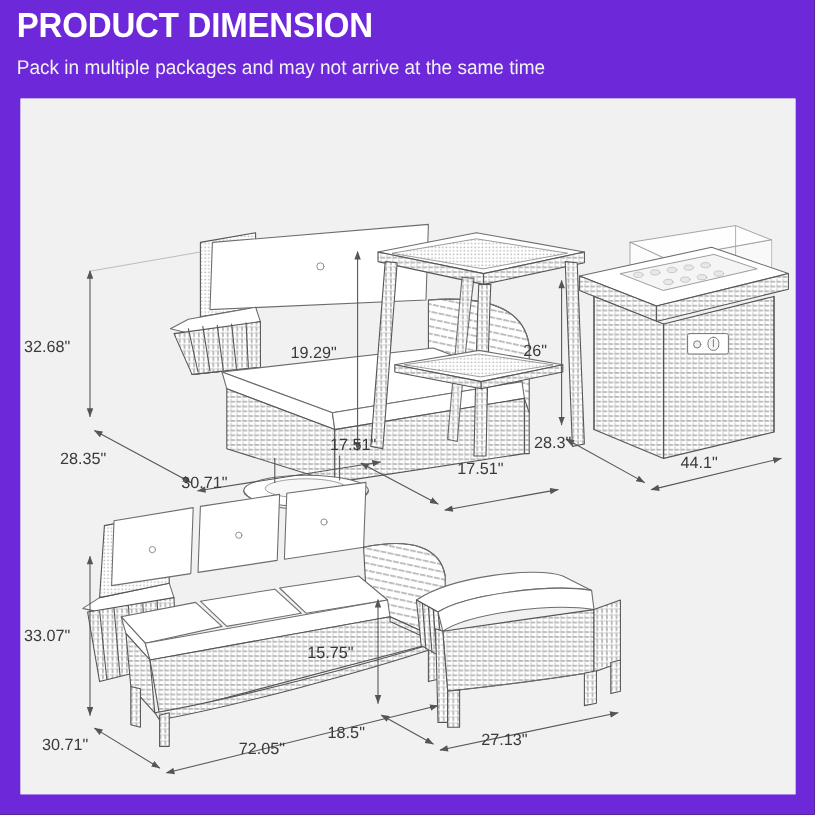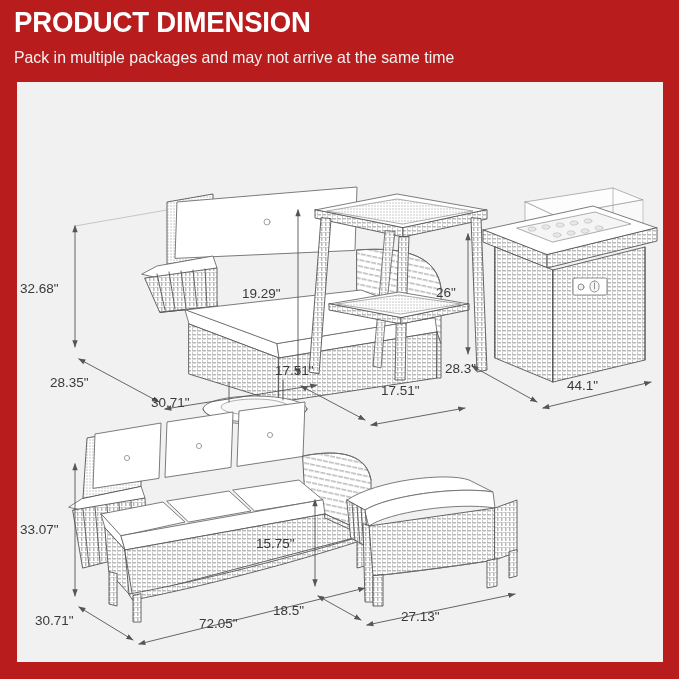--- a/index.html
+++ b/index.html
@@ -2,21 +2,21 @@
 <html><head>
 <meta charset="utf-8">
 <style>
   html,body{margin:0;padding:0;}
   body{
     width:679px;height:679px;
     background:#000;
     font-family:"Liberation Sans", sans-serif;
     overflow:hidden;
   }
-  #page{position:relative;width:679px;height:679px;background:#b91c1c;}
+  #page{position:relative;width:679px;height:679px;background:#6d28d9;}
 
   .title{
     position:absolute;left:14px;top:6px;
     color:#ffffff;
     font-size:29px;
     font-weight:bold;
     letter-spacing:-0.2px;
     transform:scaleX(0.95);
     transform-origin:left center;
     white-space:nowrap;

